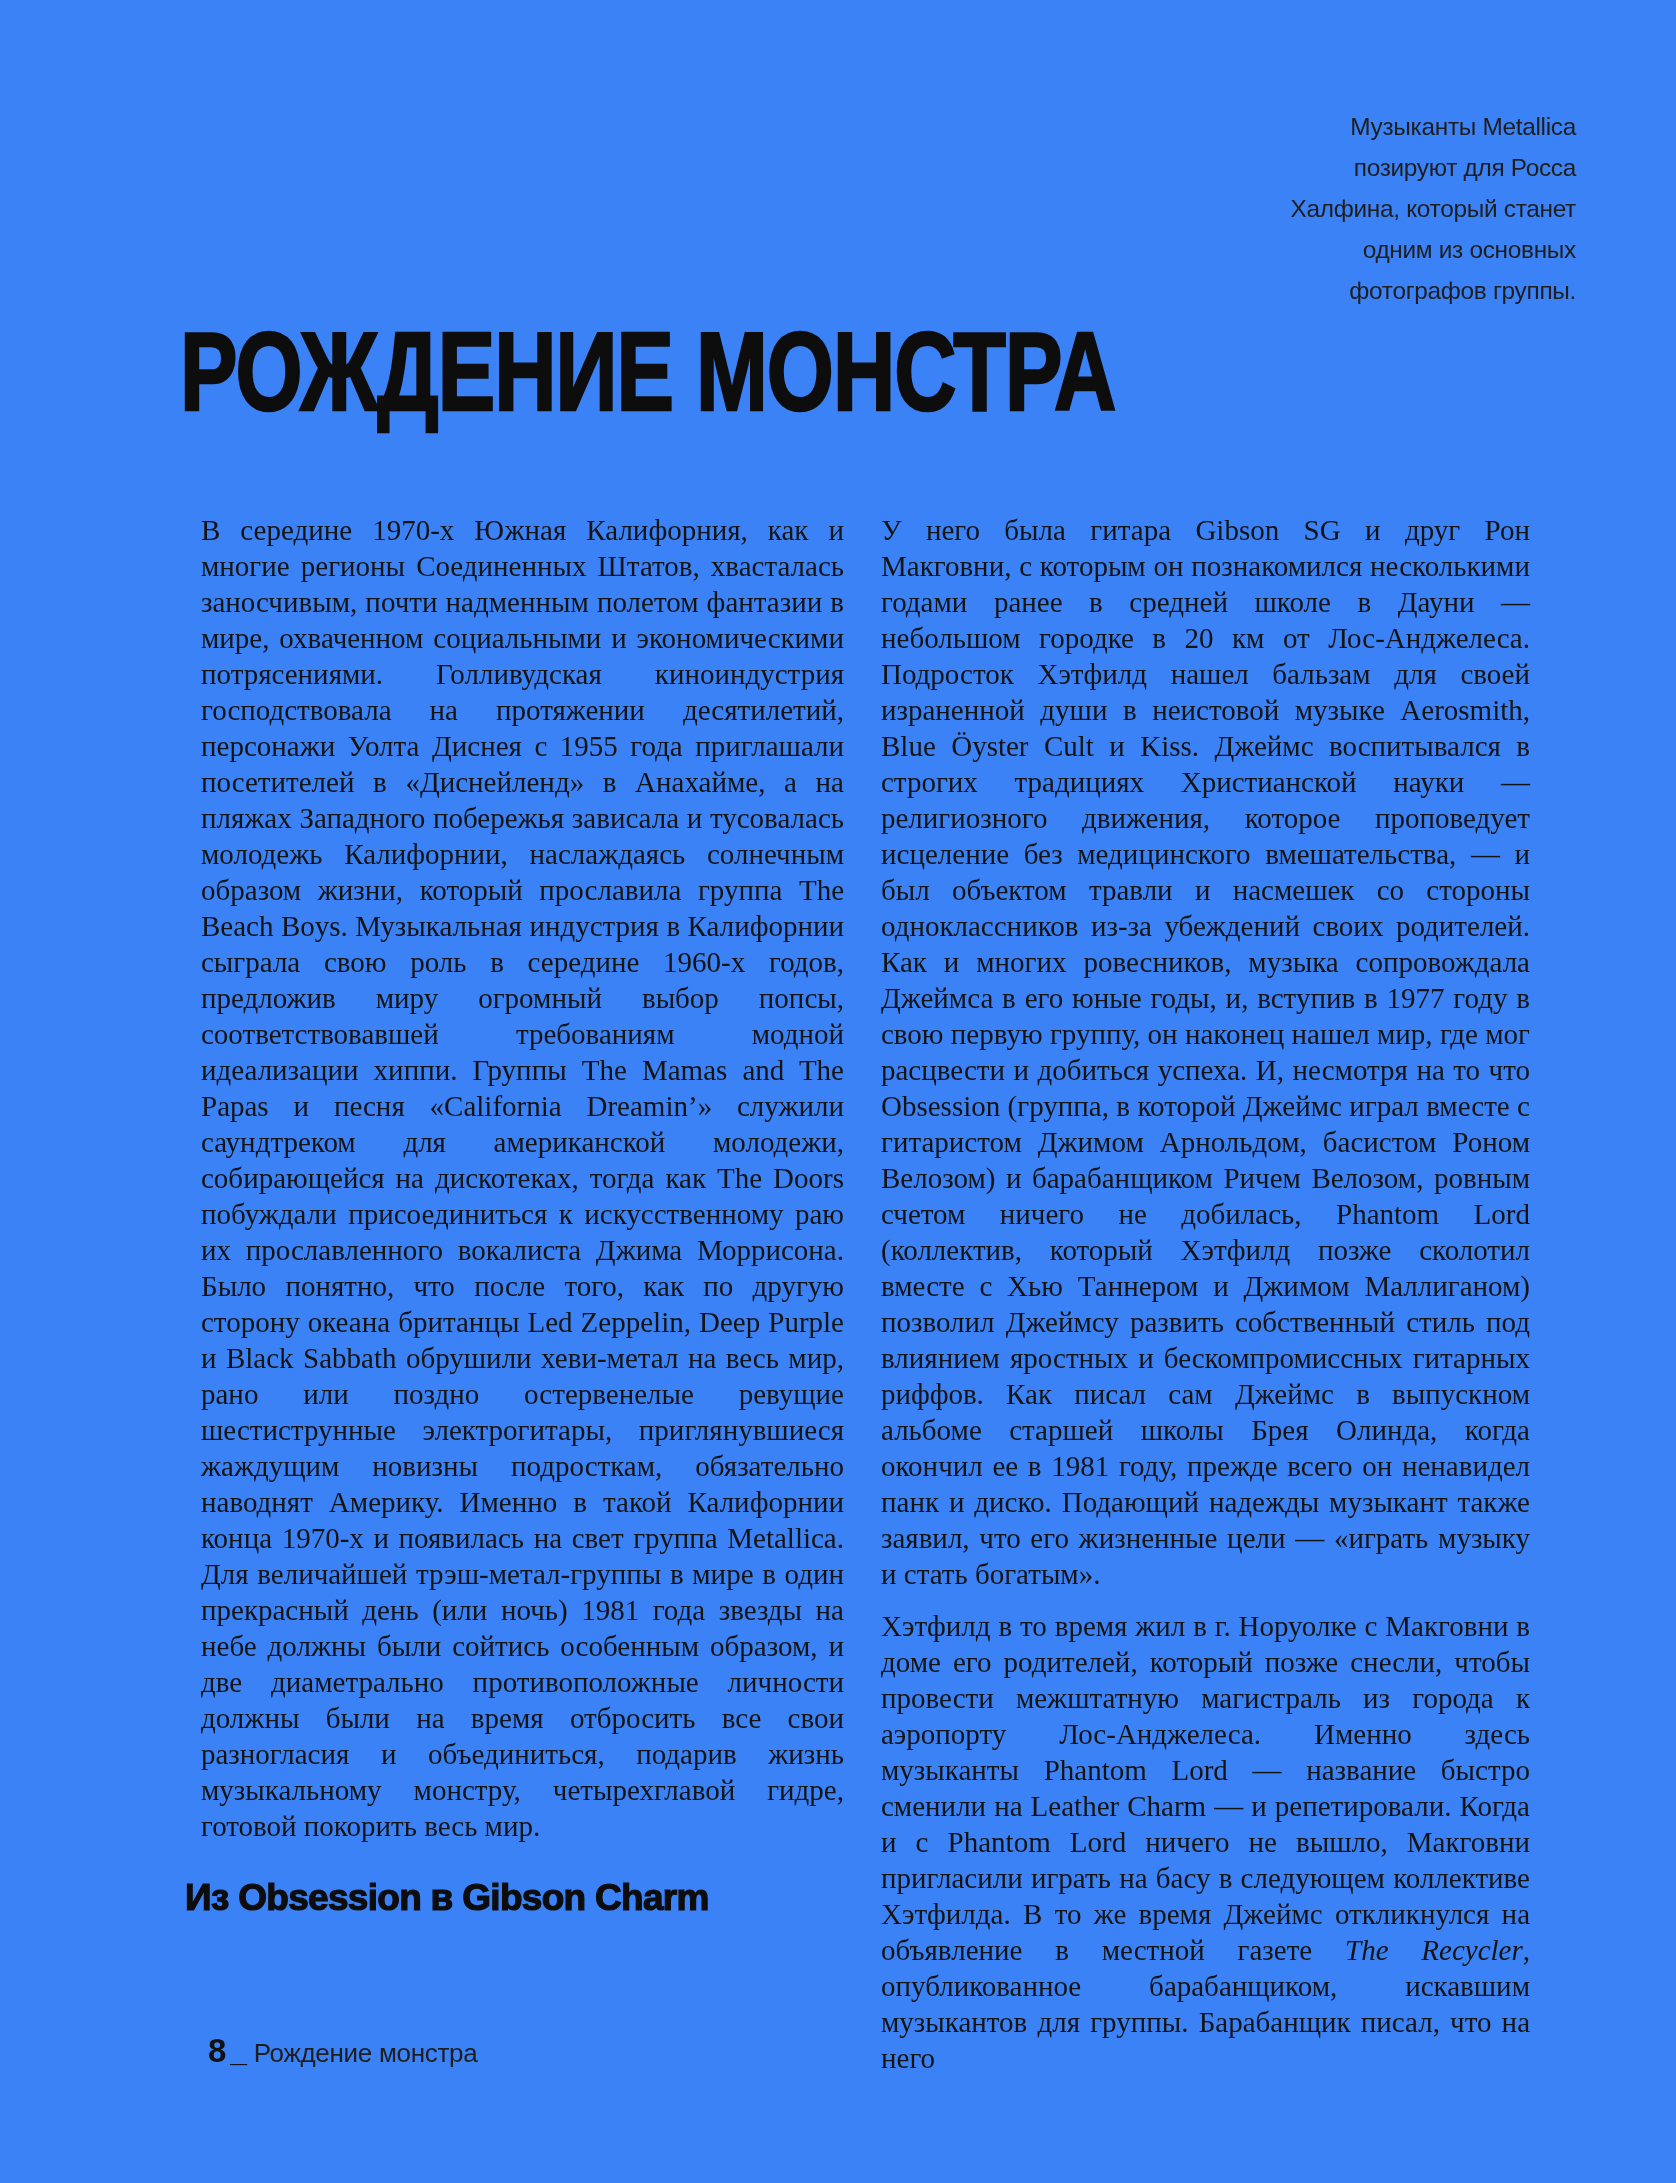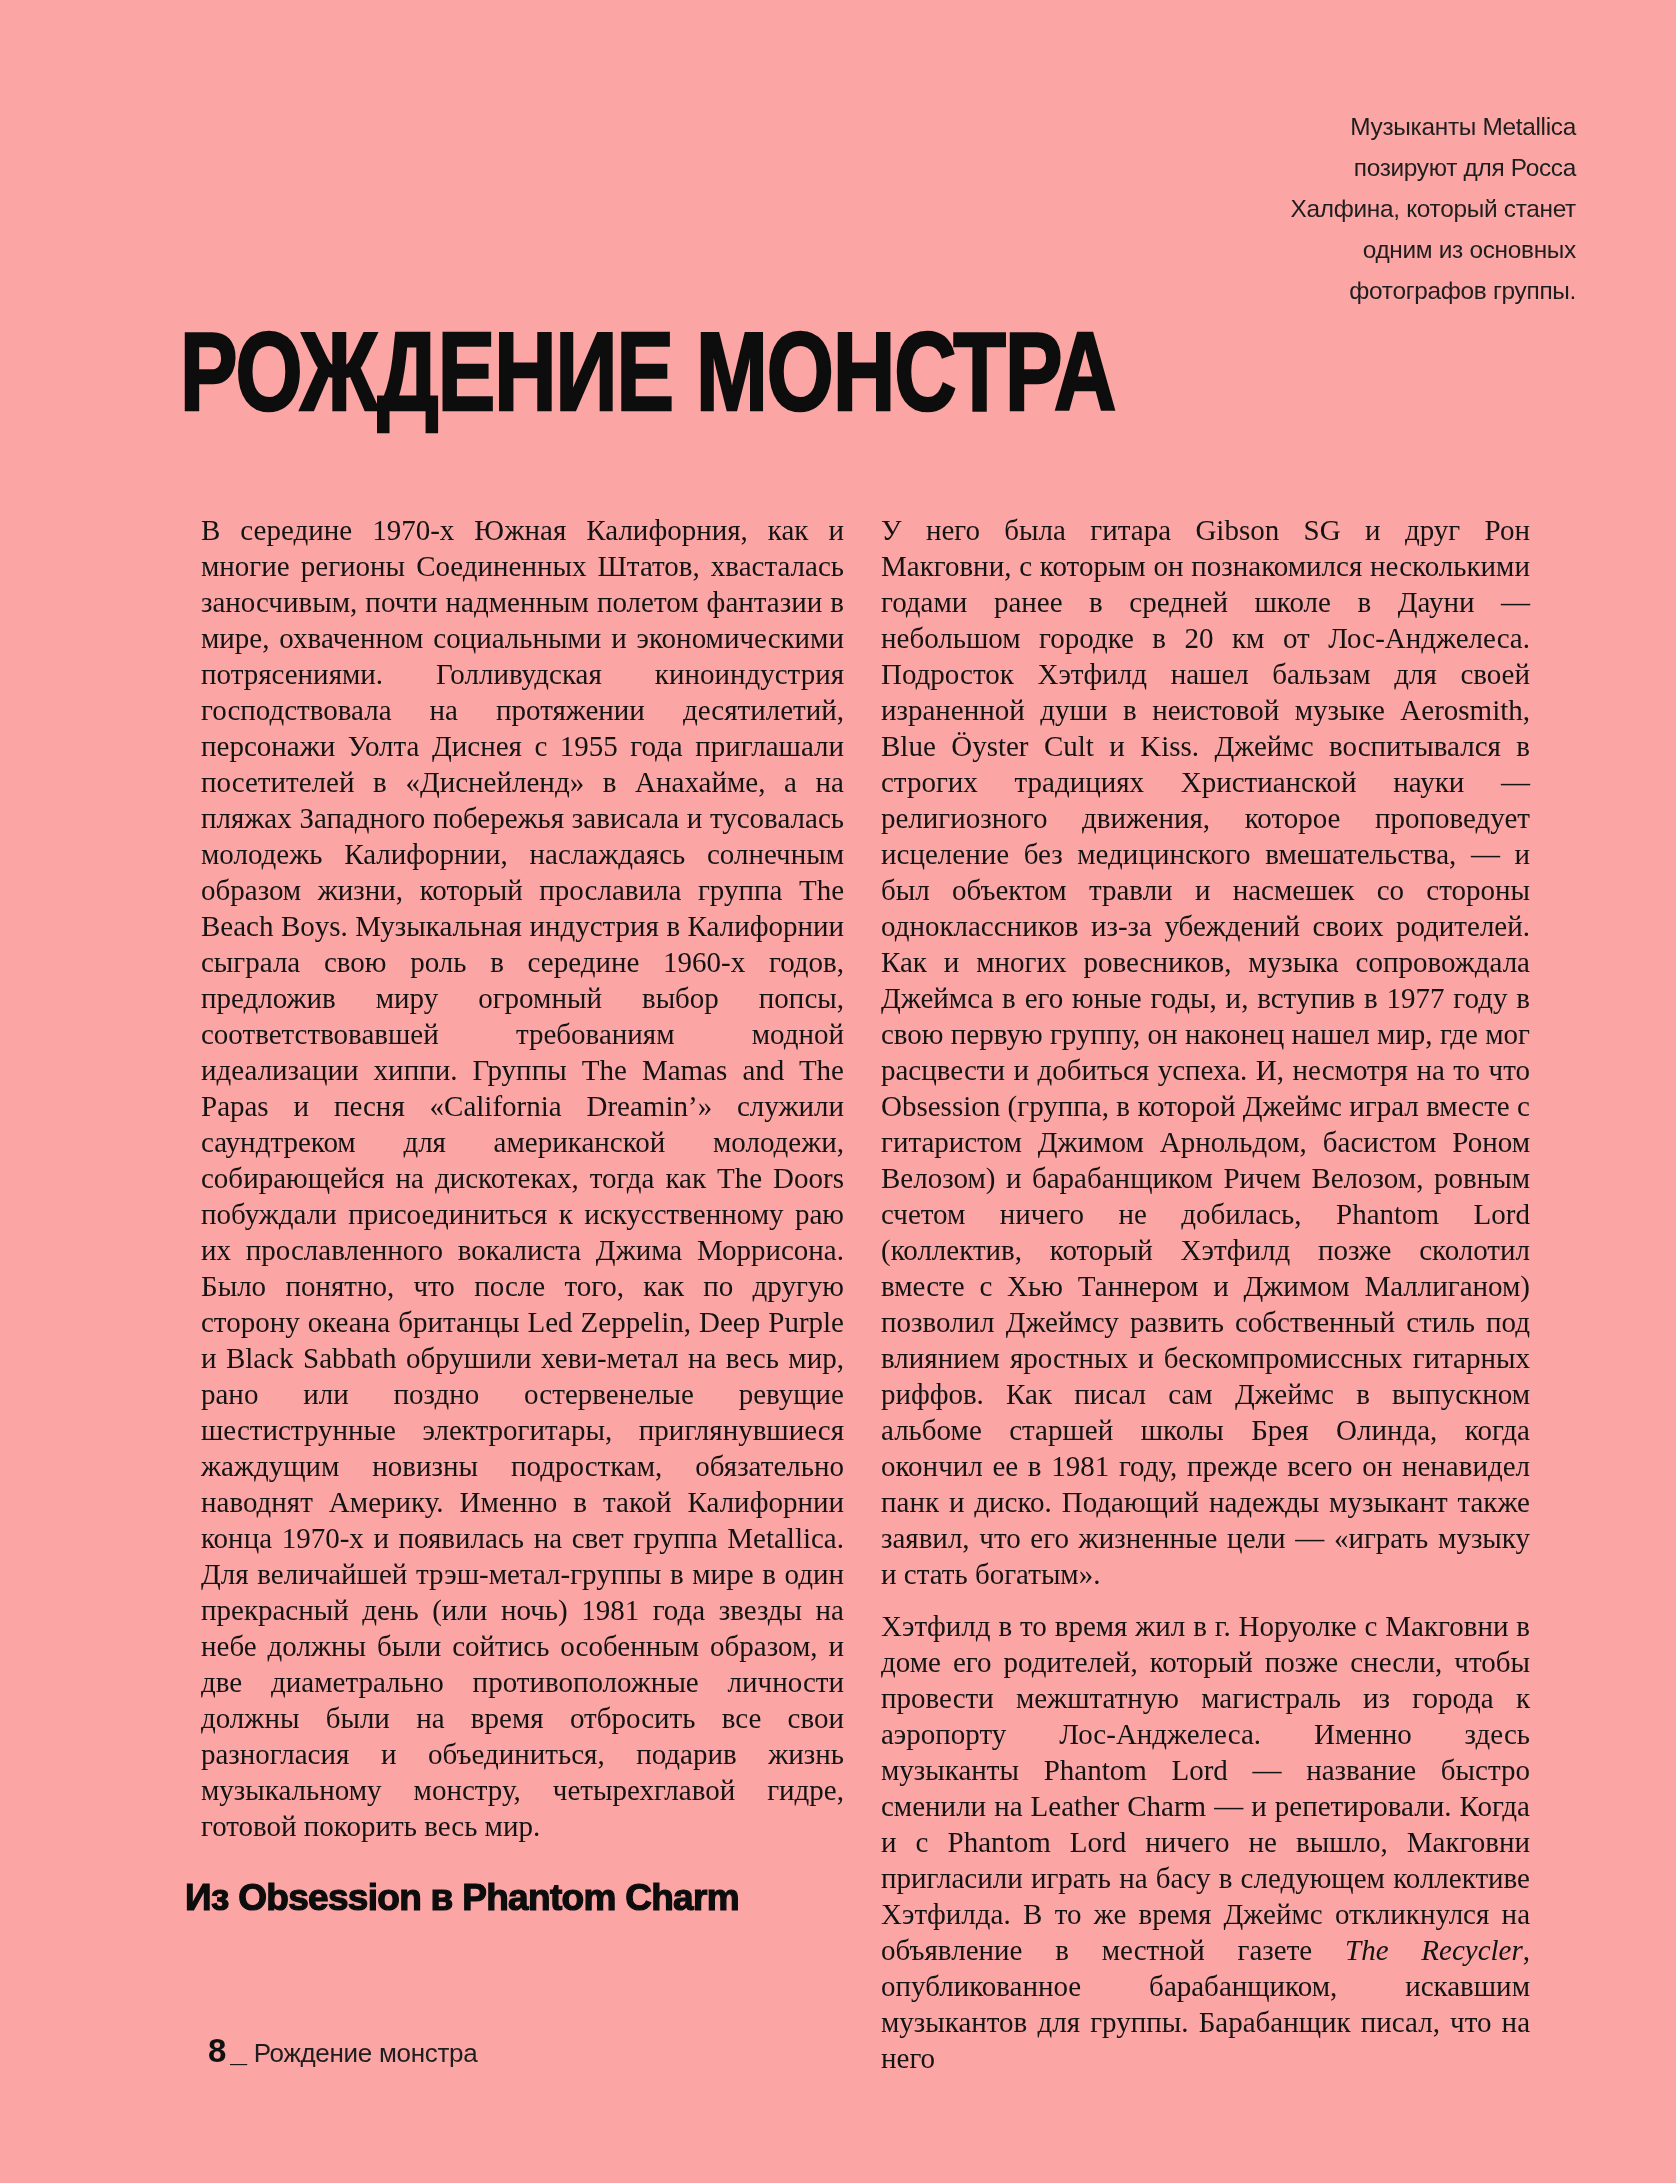--- a/index.html
+++ b/index.html
@@ -4,21 +4,21 @@
 <style>
   html, body {
     margin: 0;
     padding: 0;
     background: #ffffff;
   }
   .page {
     position: relative;
     width: 1676px;
     height: 2183px;
-    background: #fca5a5;
+    background: #3b82f6;
     overflow: hidden;
     font-family: "Liberation Serif", serif;
   }
 
   
   .photo-caption {
     position: absolute;
     top: 106px;
     right: 100px;
     width: 310px;
@@ -109,21 +109,21 @@
 <body>
 
 <div class="page">
 
   <div class="photo-caption">Музыканты Metallica позируют для Росса Халфина, который станет одним из основных фотографов группы.</div>
 
   <h1 class="headline">РОЖДЕНИЕ МОНСТРА</h1>
 
   <div class="col col-left">
     <p>В середине 1970-х Южная Калифорния, как и многие регионы Соединенных Штатов, хвасталась заносчивым, почти надменным полетом фантазии в мире, охваченном социальными и экономическими потрясениями. Голливудская киноиндустрия господствовала на протяжении десятилетий, персонажи Уолта Диснея с 1955 года приглашали посетителей в «Диснейленд» в Анахайме, а на пляжах Западного побережья зависала и тусовалась молодежь Калифорнии, наслаждаясь солнечным образом жизни, который прославила группа The Beach Boys. Музыкальная индустрия в Калифорнии сыграла свою роль в середине 1960-х годов, предложив миру огромный выбор попсы, соответствовавшей требованиям модной идеализации хиппи. Группы The Mamas and The Papas и песня «California Dreamin’» служили саундтреком для американской молодежи, собирающейся на дискотеках, тогда как The Doors побуждали присоединиться к искусственному раю их прославленного вокалиста Джима Моррисона. Было понятно, что после того, как по другую сторону океана британцы Led Zeppelin, Deep Purple и Black Sabbath обрушили хеви-метал на весь мир, рано или поздно остервенелые ревущие шестиструнные электрогитары, приглянувшиеся жаждущим новизны подросткам, обязательно наводнят Америку. Именно в такой Калифорнии конца 1970-х и появилась на свет группа Metallica. Для величайшей трэш-метал-группы в мире в один прекрасный день (или ночь) 1981 года звезды на небе должны были сойтись особенным образом, и две диаметрально противоположные личности должны были на время отбросить все свои разногласия и объединиться, подарив жизнь музыкальному монстру, четырехглавой гидре, готовой покорить весь мир.</p>
-    <h2 class="subheading">Из Obsession в Phantom Charm</h2>
+    <h2 class="subheading">Из Obsession в Gibson Charm</h2>
   </div>
 
   <div class="col col-right">
     <p>У него была гитара Gibson SG и друг Рон Макговни, с которым он познакомился несколькими годами ранее в средней школе в Дауни — небольшом городке в 20 км от Лос-Анджелеса. Подросток Хэтфилд нашел бальзам для своей израненной души в неистовой музыке Aerosmith, Blue Öyster Cult и Kiss. Джеймс воспитывался в строгих традициях Христианской науки — религиозного движения, которое проповедует исцеление без медицинского вмешательства, — и был объектом травли и насмешек со стороны одноклассников из-за убеждений своих родителей. Как и многих ровесников, музыка сопровождала Джеймса в его юные годы, и, вступив в 1977 году в свою первую группу, он наконец нашел мир, где мог расцвести и добиться успеха. И, несмотря на то что Obsession (группа, в которой Джеймс играл вместе с гитаристом Джимом Арнольдом, басистом Роном Велозом) и барабанщиком Ричем Велозом, ровным счетом ничего не добилась, Phantom Lord (коллектив, который Хэтфилд позже сколотил вместе с Хью Таннером и Джимом Маллиганом) позволил Джеймсу развить собственный стиль под влиянием яростных и бескомпромиссных гитарных риффов. Как писал сам Джеймс в выпускном альбоме старшей школы Брея Олинда, когда окончил ее в 1981 году, прежде всего он ненавидел панк и диско. Подающий надежды музыкант также заявил, что его жизненные цели — «играть музыку и стать богатым».</p>
     <p class="justify-last"><span>Хэтфилд в то время жил в г. Норуолке с Макговни в доме его родителей, который позже снесли, чтобы провести межштатную магистраль из города к аэропорту Лос-Анджелеса. Именно здесь музыканты Phantom Lord — название быстро сменили на Leather Charm — и репетировали. Когда и с Phantom Lord ничего не вышло, Макговни пригласили играть на басу в следующем коллективе Хэтфилда. В то же время Джеймс откликнулся на объявление в местной газете </span><span class="italic">The Recycler</span><span>, опубликованное барабанщиком, искавшим музыкантов для группы. Барабанщик писал, что на него</span></p>
   </div>
 
   <div class="footer">
     <span class="page-number">8</span><span class="footer-sep">_</span><span class="chapter-title">Рождение монстра</span>
   </div>

